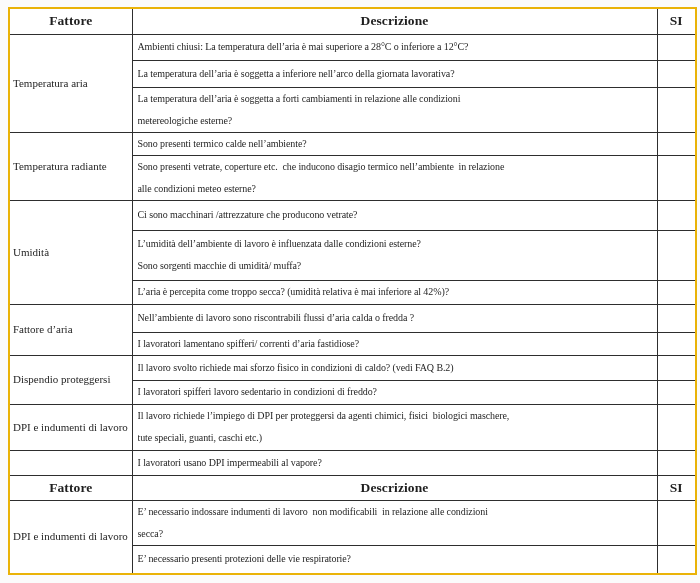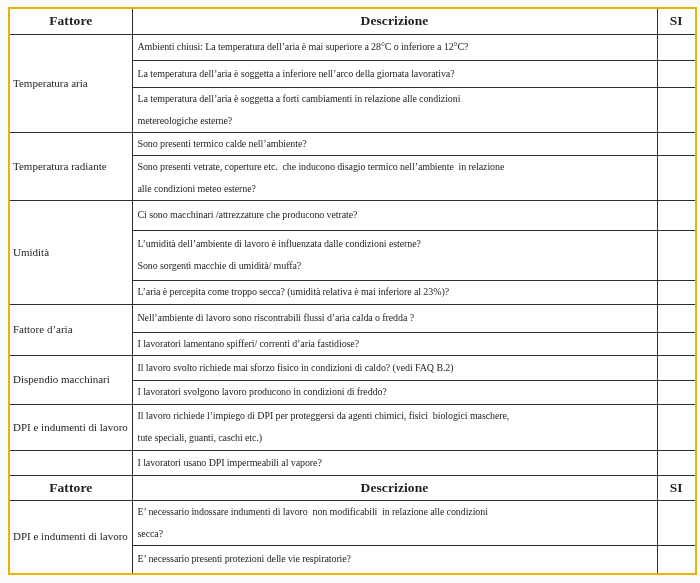--- a/index.html
+++ b/index.html
@@ -113,49 +113,49 @@
     </tr>
     <tr style="height:50px">
       <td class="q">
         <div class="ln">L’umidità dell’ambiente di lavoro è influenzata dalle condizioni esterne?</div>
         <div class="ln">Sono sorgenti macchie di umidità/ muffa?</div>
       </td>
       <td class="si"></td>
     </tr>
     <tr style="height:24px">
       <td class="q">
-            <div class="ln">L’aria è percepita come troppo secca? (umidità relativa è mai inferiore al 23%)?</div>
+            <div class="ln">L’aria è percepita come troppo secca? (umidità relativa è mai inferiore al 42%)?</div>
           </td>
       <td class="si"></td>
     </tr>
 
     <tr style="height:28px">
       <td class="factor" rowspan="2">Fattore d’aria</td>
       <td class="q">
             <div class="ln">Nell’ambiente di lavoro sono riscontrabili flussi d’aria calda o fredda ?</div>
           </td>
       <td class="si"></td>
     </tr>
     <tr style="height:23px">
       <td class="q">
             <div class="ln">I lavoratori lamentano spifferi/ correnti d’aria fastidiose?</div>
           </td>
       <td class="si"></td>
     </tr>
 
     <tr style="height:25px">
-      <td class="factor" rowspan="2">Dispendio macchinari</td>
+      <td class="factor" rowspan="2">Dispendio proteggersi</td>
       <td class="q">
             <div class="ln">Il lavoro svolto richiede mai sforzo fisico in condizioni di caldo? (vedi FAQ B.2)</div>
           </td>
       <td class="si"></td>
     </tr>
     <tr style="height:24px">
       <td class="q">
-            <div class="ln">I lavoratori svolgono lavoro producono in condizioni di freddo?</div>
+            <div class="ln">I lavoratori spifferi lavoro sedentario in condizioni di freddo?</div>
           </td>
       <td class="si"></td>
     </tr>
 
     <tr style="height:46px">
       <td class="factor">DPI e indumenti di lavoro</td>
       <td class="q">
         <div class="ln">Il lavoro richiede l’impiego di DPI per proteggersi da agenti chimici, fisici  biologici maschere,</div>
         <div class="ln">tute speciali, guanti, caschi etc.)</div>
       </td>

